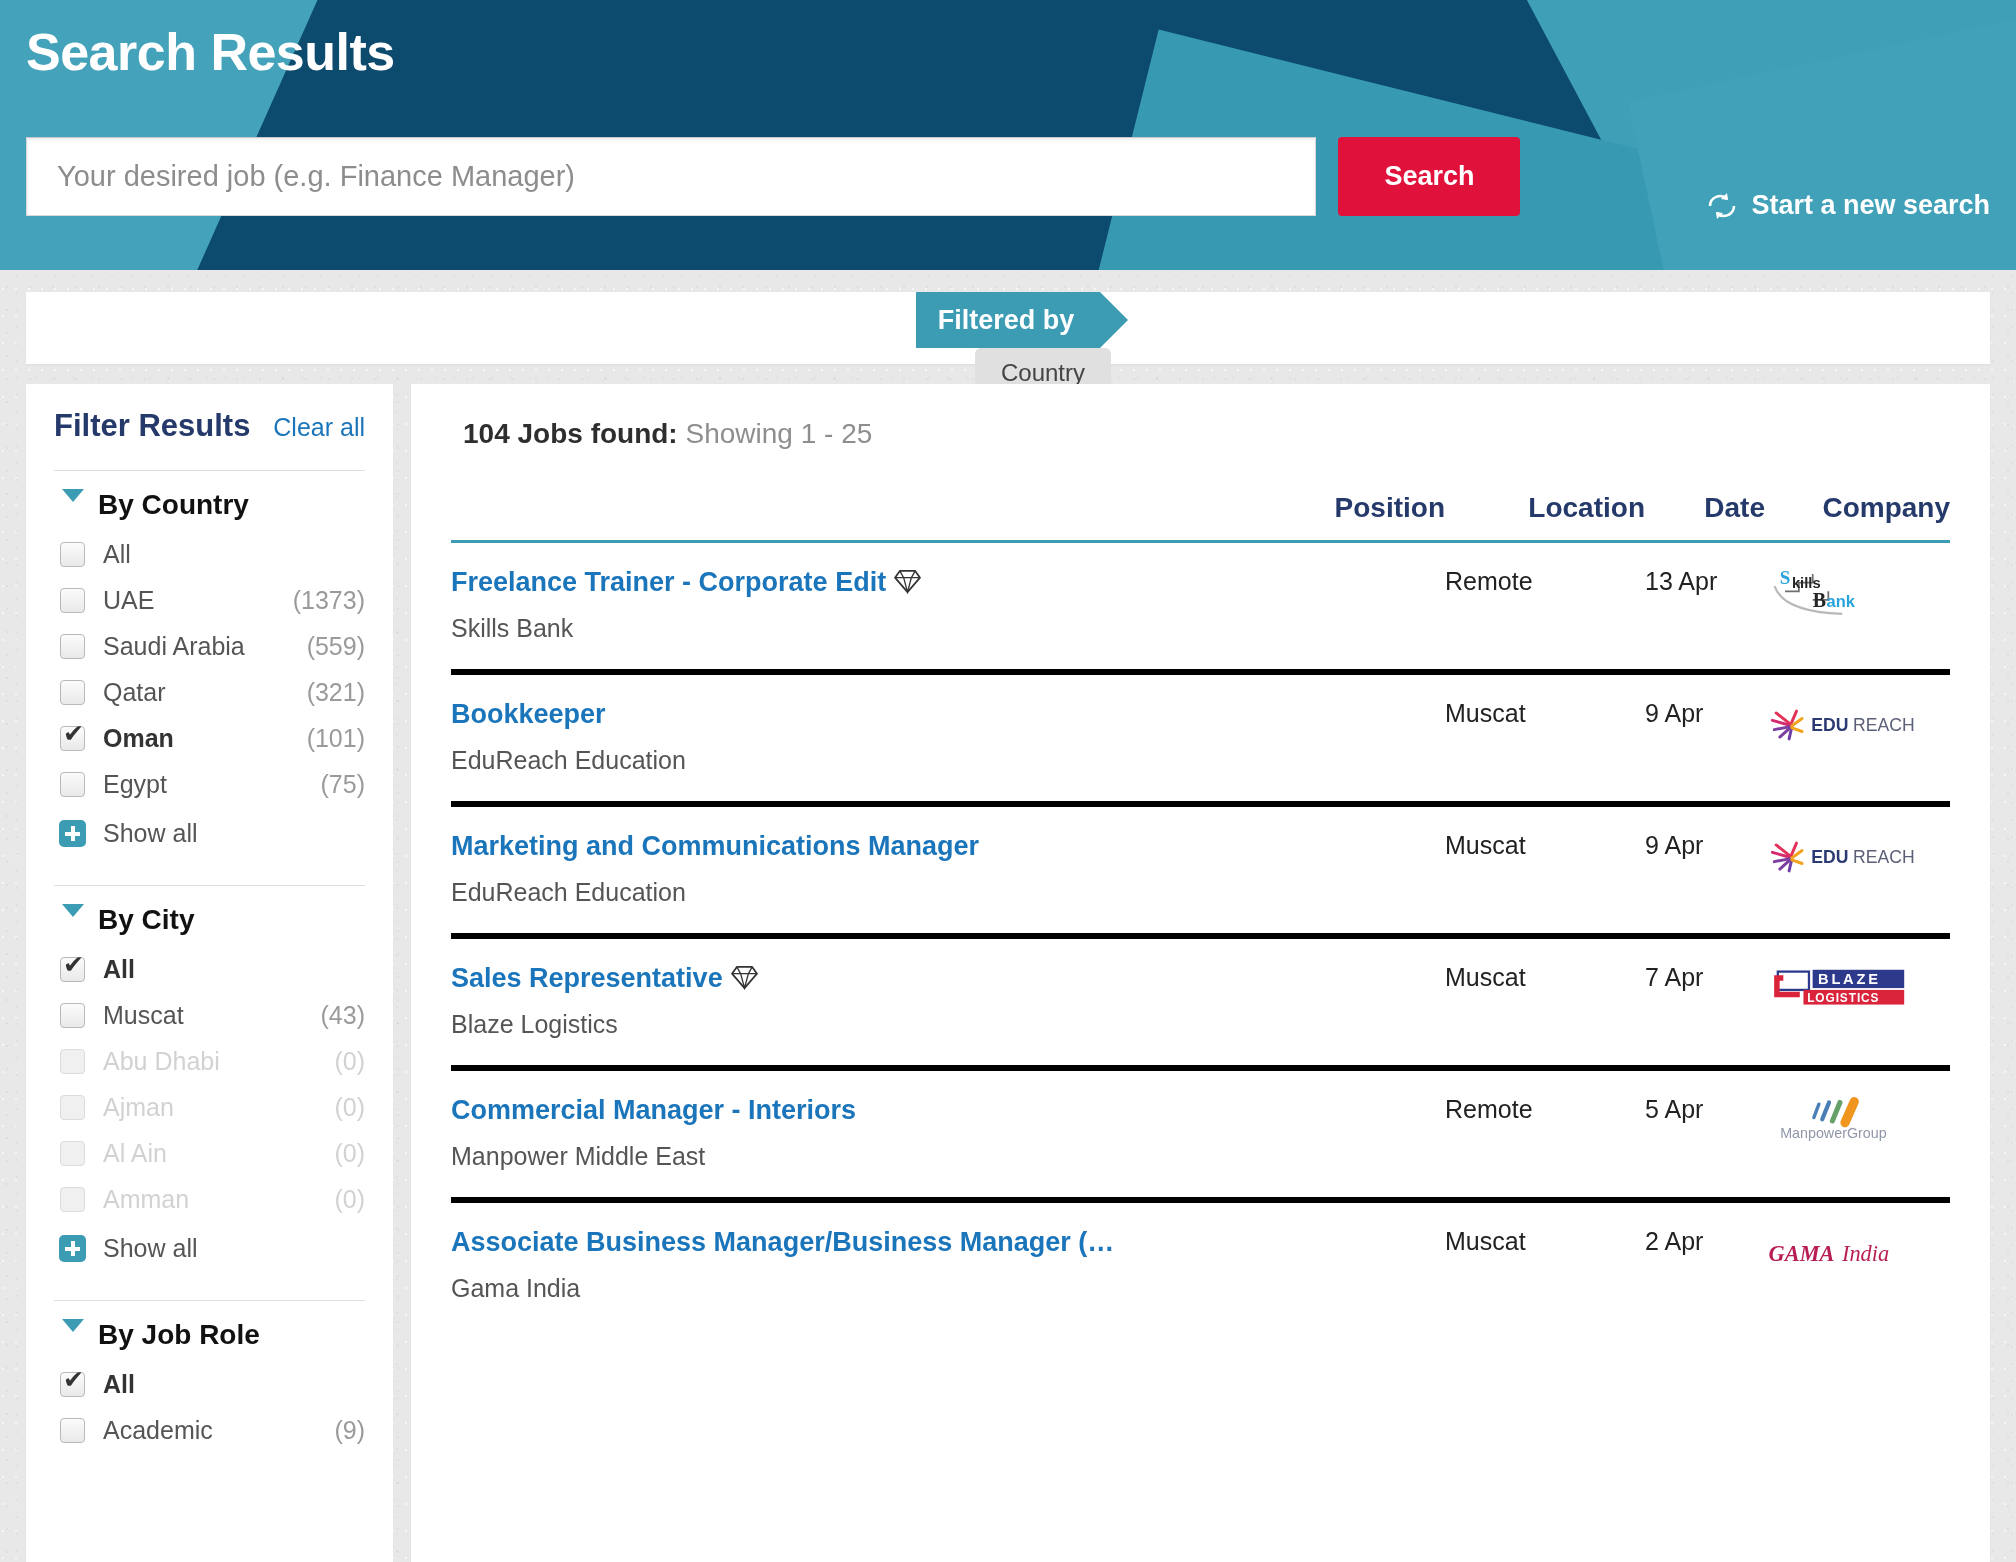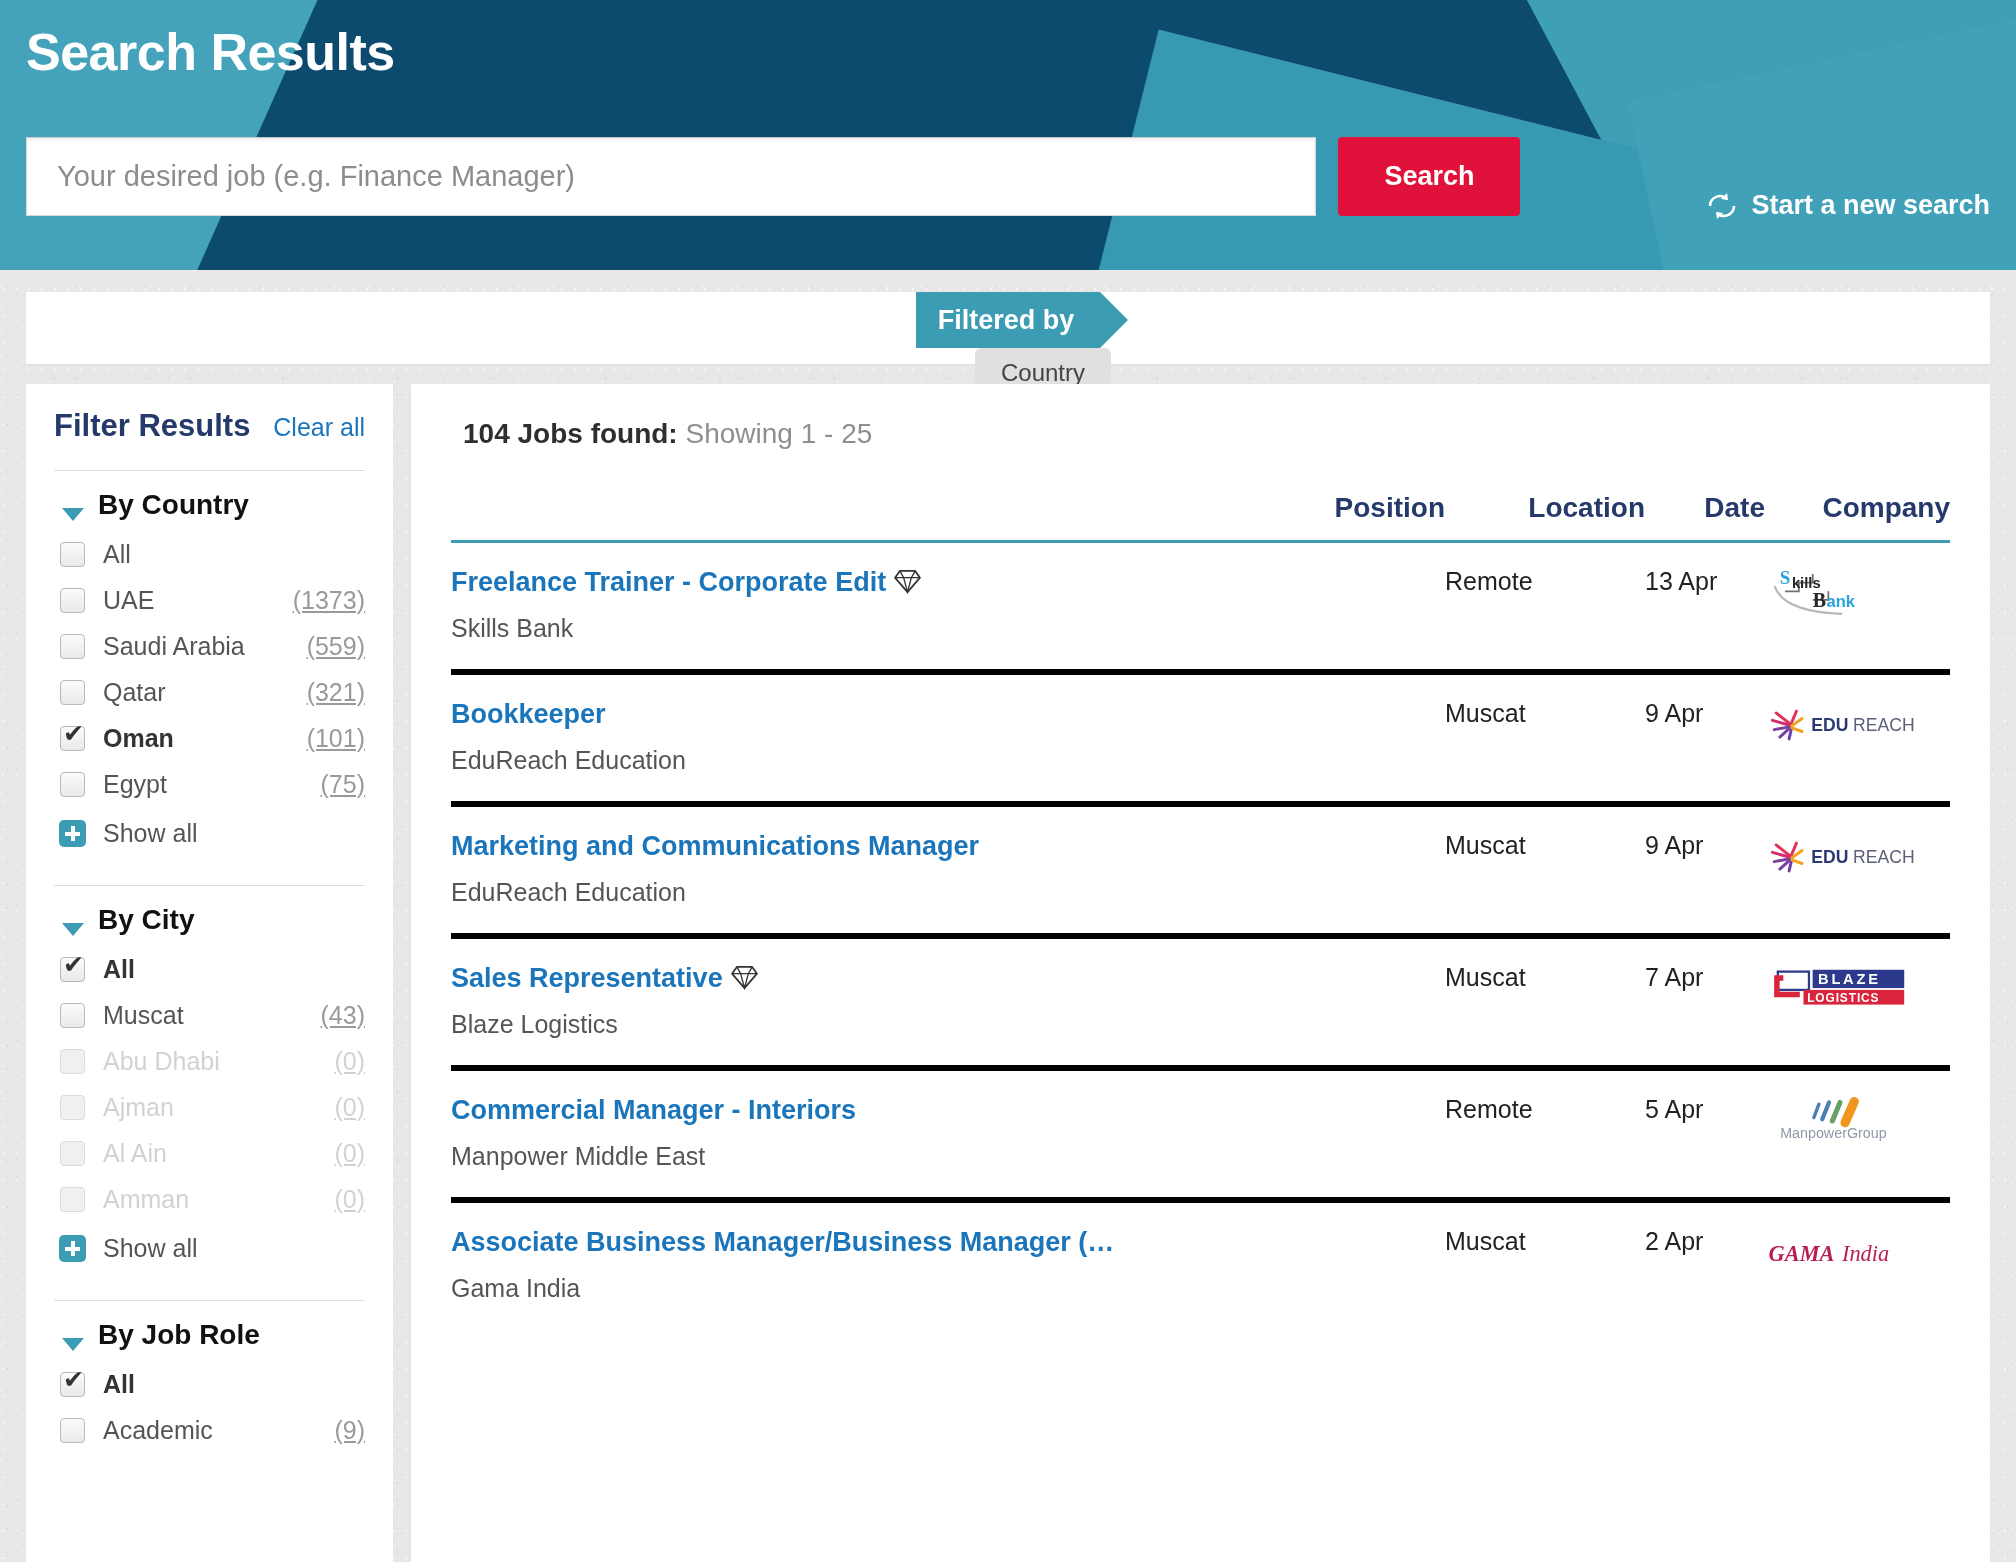--- a/index.html
+++ b/index.html
@@ -121,21 +121,21 @@
     padding:24px 28px 10px 28px;
     min-height:1250px;
     box-shadow:0 1px 2px rgba(0,0,0,.05);
   }
   .sidebar-head{ display:flex; align-items:baseline; justify-content:space-between; }
   .sidebar-title{ font-size:31px; font-weight:bold; color:#253a6b; }
   .clear-all{ font-size:25px; color:#1b75bb; cursor:pointer; }
   .sidebar hr{ border:none; border-top:1px solid #dedede; margin:26px 0 18px 0; }
 
   .group-head{
-    display:flex; align-items:flex-end; gap:14px;
+    display:flex; align-items:flex-start; gap:14px;
     font-size:28px; font-weight:bold; color:#111;
     margin:10px 0 10px 8px;
     cursor:pointer;
   }
   .caret{
     width:0;height:0;
     border-left:11px solid transparent;
     border-right:11px solid transparent;
     border-top:13px solid #3b9cb4;
   }
@@ -155,21 +155,21 @@
   .opt.checked .cb::after{
     content:"\2714";
     position:absolute; left:2px; top:-6px;
     font-size:25px; color:#333; line-height:1;
     font-family:"DejaVu Sans", sans-serif;
   }
   .opt.checked .lbl{ color:#333; font-weight:bold; }
   .opt.disabled .lbl, .opt.disabled .cnt{ color:#d2d2d2; }
   .opt.disabled .cb{ background:#f0f0f0; border-color:#dcdcdc; }
   .opt .lbl{ flex:1 1 auto; }
-  .opt .cnt{ color:#9a9a9a; font-size:25px;text-decoration:underline; }
+  .opt .cnt{ color:#9a9a9a; font-size:25px; }
 
   .showall{
     display:flex; align-items:center;
     height:52px; font-size:25px; color:#555; cursor:pointer;
   }
   .plusbox{
     width:27px;height:27px;flex:0 0 27px;
     background:#3b9cb4; border-radius:5px;
     margin-right:17px; margin-left:5px;
     position:relative;

